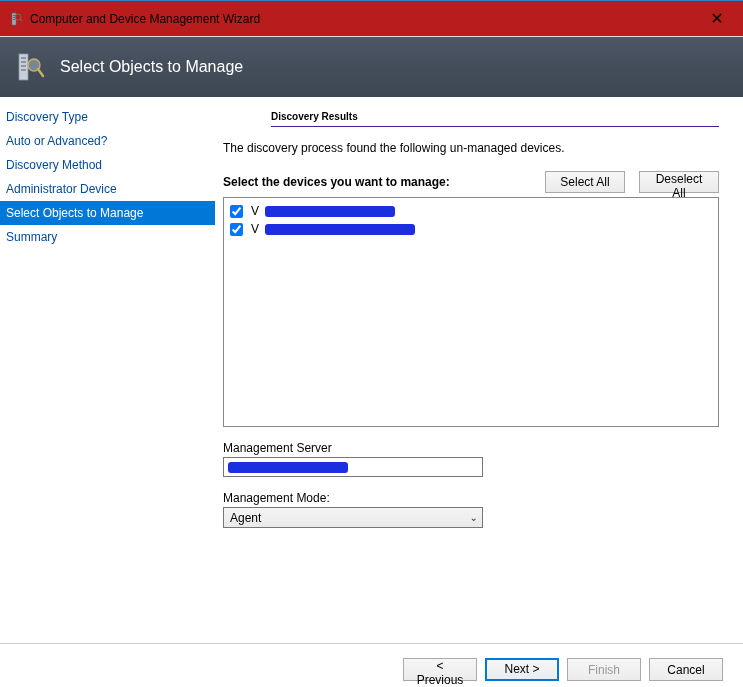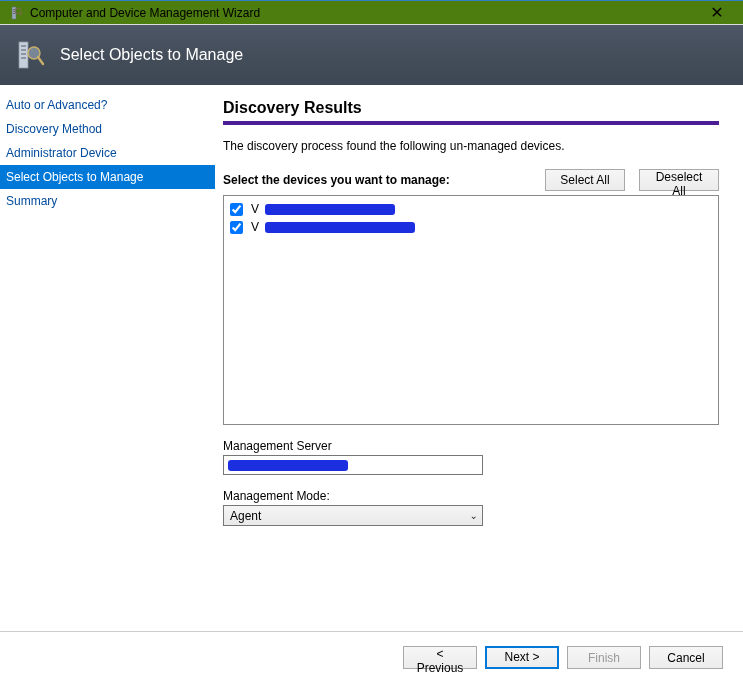--- a/index.html
+++ b/index.html
@@ -7,25 +7,25 @@
     margin: 0;
     font-family: "Segoe UI", Tahoma, sans-serif;
     font-size: 12px;
     background: #fff;
     width: 743px;
     height: 687px;
     overflow: hidden;
     border-top: 1px solid #2e81c8;
   }
   .titlebar {
-    height: 24px;
+    height: 36px;
     display: flex;
     align-items: center;
     padding: 0 4px 0 8px;
-    background: #4d7c0f;
+    background: #b91c1c;
     border-bottom: 1px solid #ddd;
   }
   .titlebar .title-icon {
     width: 16px; height: 16px;
     margin-right: 6px;
     display: inline-flex; align-items:center; justify-content:center;
   }
   .titlebar .title { flex: 1; color:#000; font-size:12px; }
   .titlebar .close {
     width: 44px; height: 26px;
@@ -67,24 +67,25 @@
     background:#0078d7;
     color:#fff;
   }
   .main {
     flex:1;
     padding: 14px 24px 8px 8px;
     background:#fff;
   }
   .section-title {
     font-weight:700;
-    font-size:16px;
+    font-size:10px;
     padding-bottom:4px;
-    border-bottom:4px solid #4c1d95;
+    border-bottom:1px solid #4c1d95;
     margin-bottom:14px;
+    margin-left:48px;
   }
   .intro-text { margin-bottom:16px; color:#000; }
   .select-row {
     display:flex; align-items:center; justify-content:space-between;
     margin-bottom:4px;
   }
   .select-row .prompt { font-weight:700; }
   .winbtn {
     background: linear-gradient(#f6f6f6,#ececec);
     border:1px solid #a9a9a9;
@@ -191,20 +192,21 @@
       <circle cx="20" cy="14" r="6" fill="rgba(200,220,240,0.4)" stroke="#c9b06a" stroke-width="1.4"></circle>
       <line x1="24" y1="18" x2="29" y2="25" stroke="#c9b06a" stroke-width="2.4" stroke-linecap="round"></line>
     </svg>
   </span>
   <div class="heading">Select Objects to Manage</div>
 </div>
 
 <div class="body-area">
 
   <div class="sidebar">
+    <div class="nav-item">Discovery Type</div>
     <div class="nav-item">Auto or Advanced?</div>
     <div class="nav-item">Discovery Method</div>
     <div class="nav-item">Administrator Device</div>
     <div class="nav-item active">Select Objects to Manage</div>
     <div class="nav-item">Summary</div>
   </div>
 
   <div class="main">
     <div class="section-title">Discovery Results</div>
     <div class="intro-text">The discovery process found the following un-managed devices.</div>

